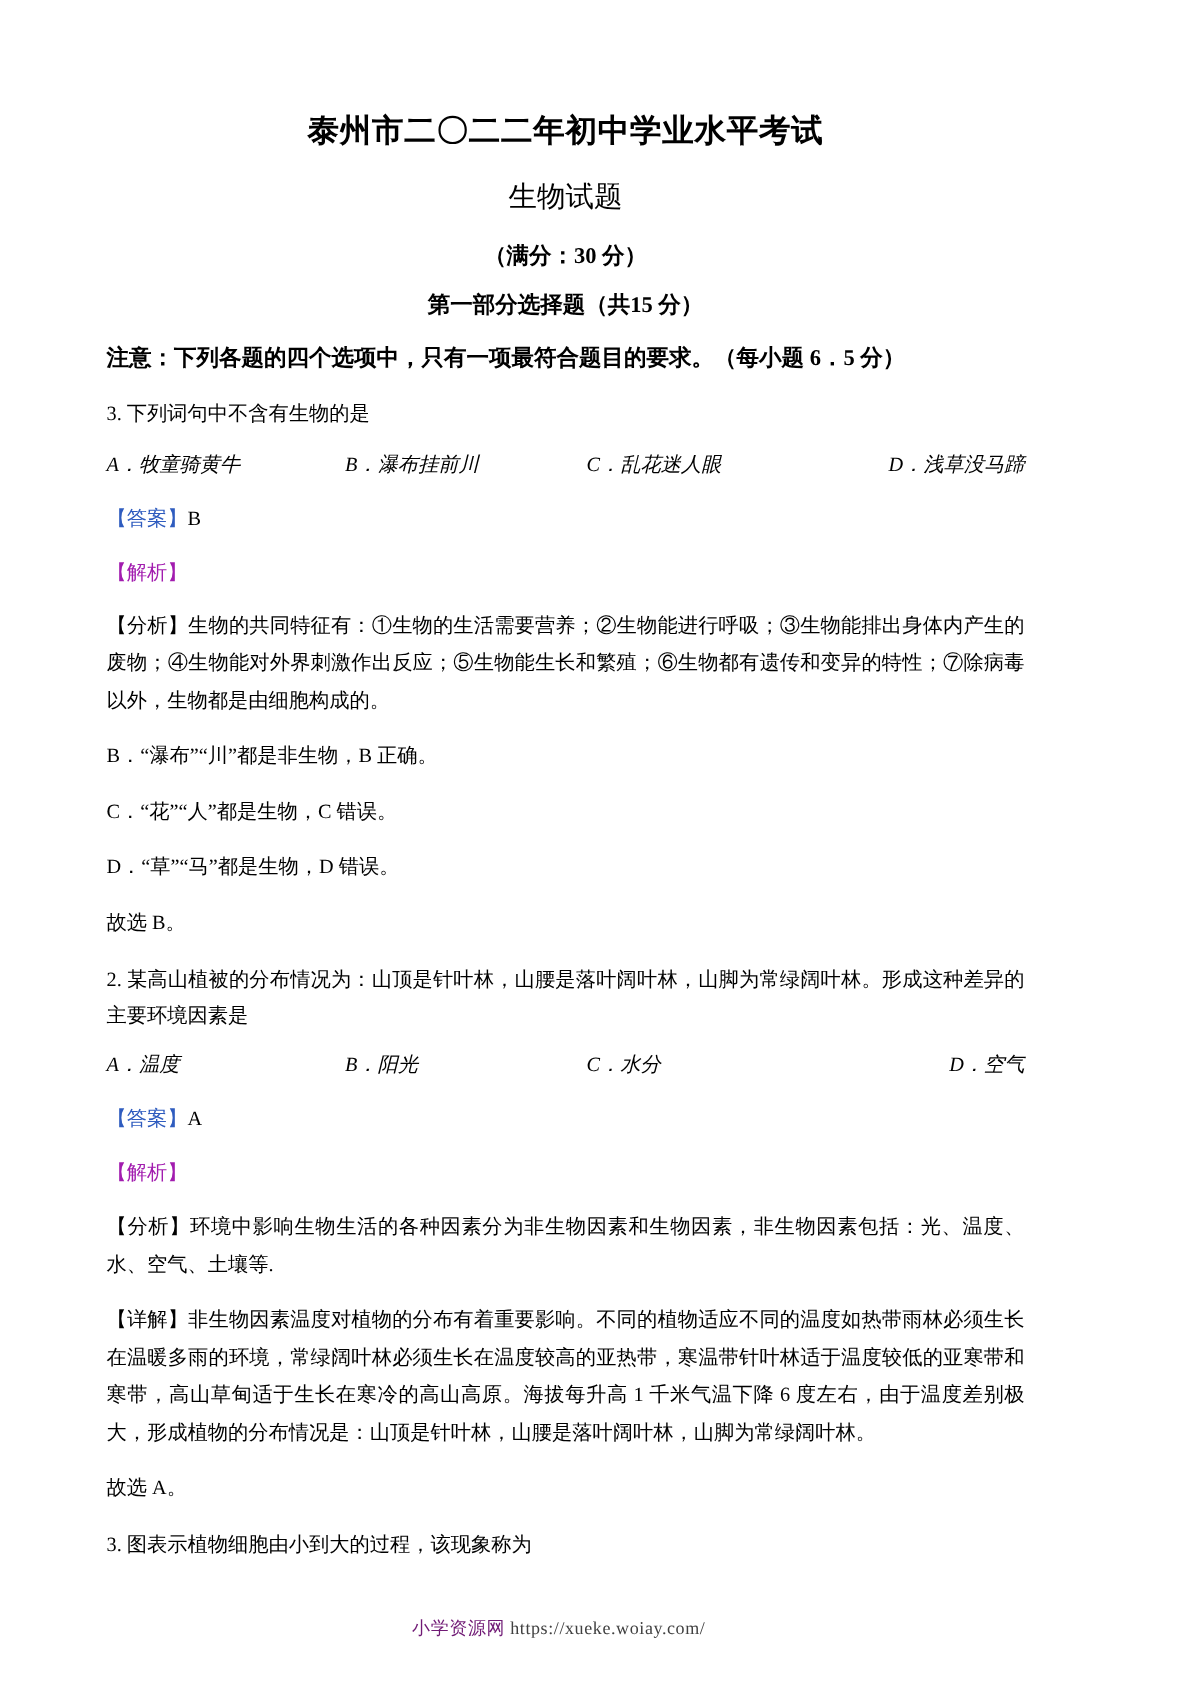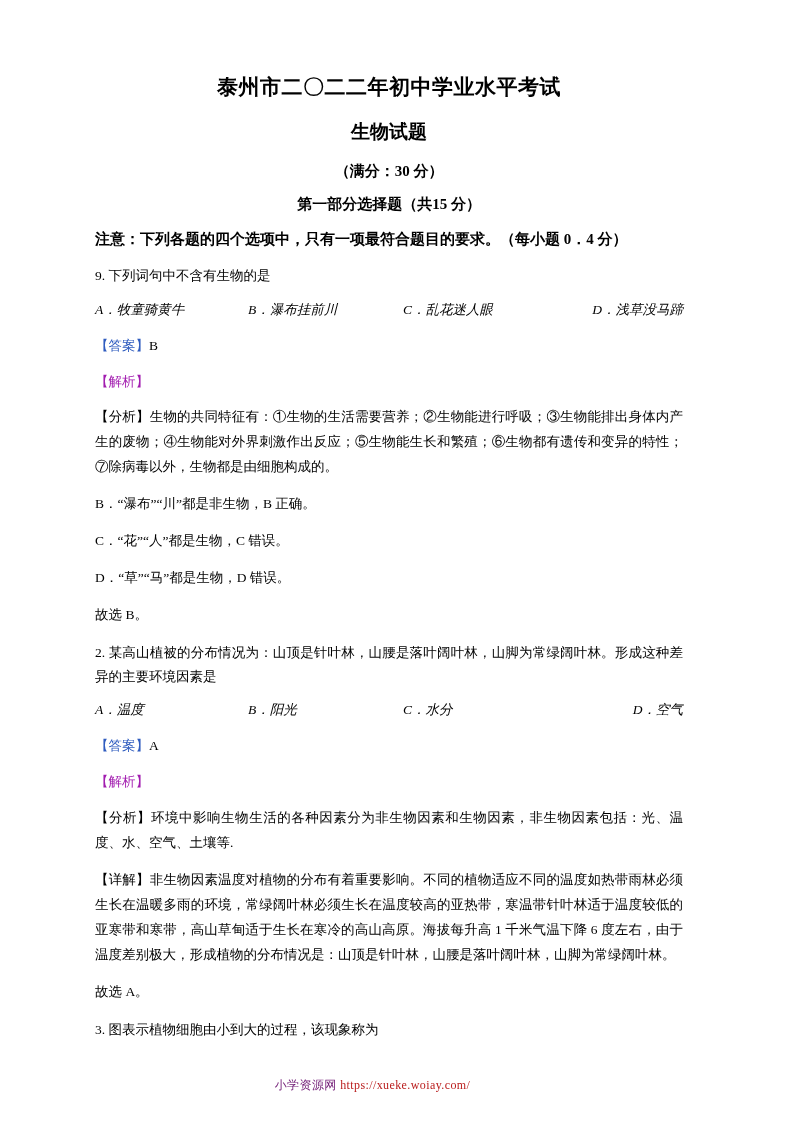--- a/index.html
+++ b/index.html
@@ -13,34 +13,34 @@
     font-family: "Liberation Serif", "DejaVu Serif", serif;
     color: #000000;
     position: relative;
     overflow: hidden;
   }
   .page {
     position: relative;
     width: 745px;
     height: 1122px;
     box-sizing: border-box;
-    padding: 54px 62px 0 95px;
+    padding: 54px 62px 0 71px;
   }
   .doc-title {
     text-align: center;
     font-size: 21px;
     font-weight: bold;
     letter-spacing: 0.5px;
     margin: 18px 0 0 0;
     line-height: 1.5;
   }
   .doc-subtitle {
     text-align: center;
     font-size: 19px;
-    font-weight: bold;
+    font-weight: normal;
     margin: 14px 0 0 0;
     line-height: 1.5;
   }
   .doc-score {
     text-align: center;
     font-size: 15px;
     font-weight: bold;
     margin: 14px 0 0 0;
     line-height: 1.5;
   }
@@ -105,34 +105,34 @@
     position: absolute;
     left: 0;
     right: 0;
     bottom: 28px;
     text-align: center;
     font-size: 12px;
     color: #9a9a9a;
     letter-spacing: 0.4px;
   }
   .watermark .wm-cn { color: #701a75; }
-  .watermark .wm-url { color: #b91c1c; }
+  .watermark .wm-url { color: #404040; }
 </style>
 </head>
 <body>
 
 <div class="page">
 
   <div class="doc-title">泰州市二〇二二年初中学业水平考试</div>
   <div class="doc-subtitle">生物试题</div>
   <div class="doc-score">（满分：30 分）</div>
   <div class="section-head">第一部分选择题（共15 分）</div>
-  <div class="notice">注意：下列各题的四个选项中，只有一项最符合题目的要求。（每小题 0．4 分）</div>
+  <div class="notice">注意：下列各题的四个选项中，只有一项最符合题目的要求。（每小题 6．5 分）</div>
 
-  <div class="q-stem">9. 下列词句中不含有生物的是</div>
+  <div class="q-stem">3. 下列词句中不含有生物的是</div>
   <div class="options">
     <div class="opt">A．牧童骑黄牛</div>
     <div class="opt">B．瀑布挂前川</div>
     <div class="opt">C．乱花迷人眼</div>
     <div class="opt">D．浅草没马蹄</div>
   </div>
   <div class="ans-line">
     <span class="tag">【答案】</span><span class="val">B</span>
   </div>
   <div class="exp-label">【解析】</div>

